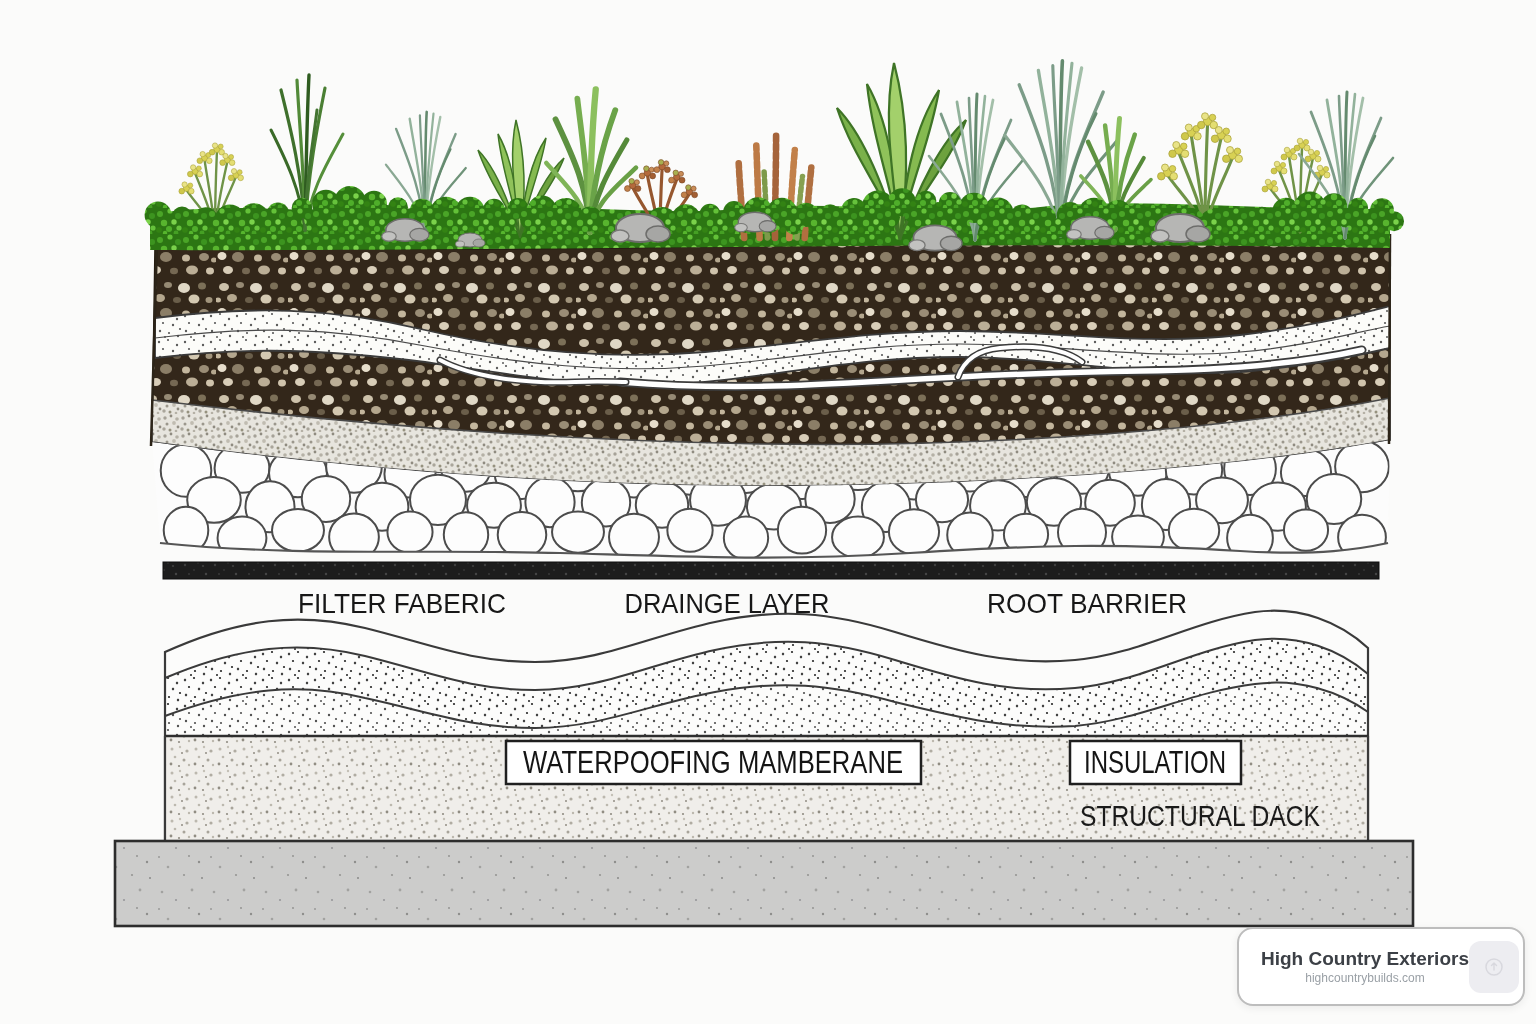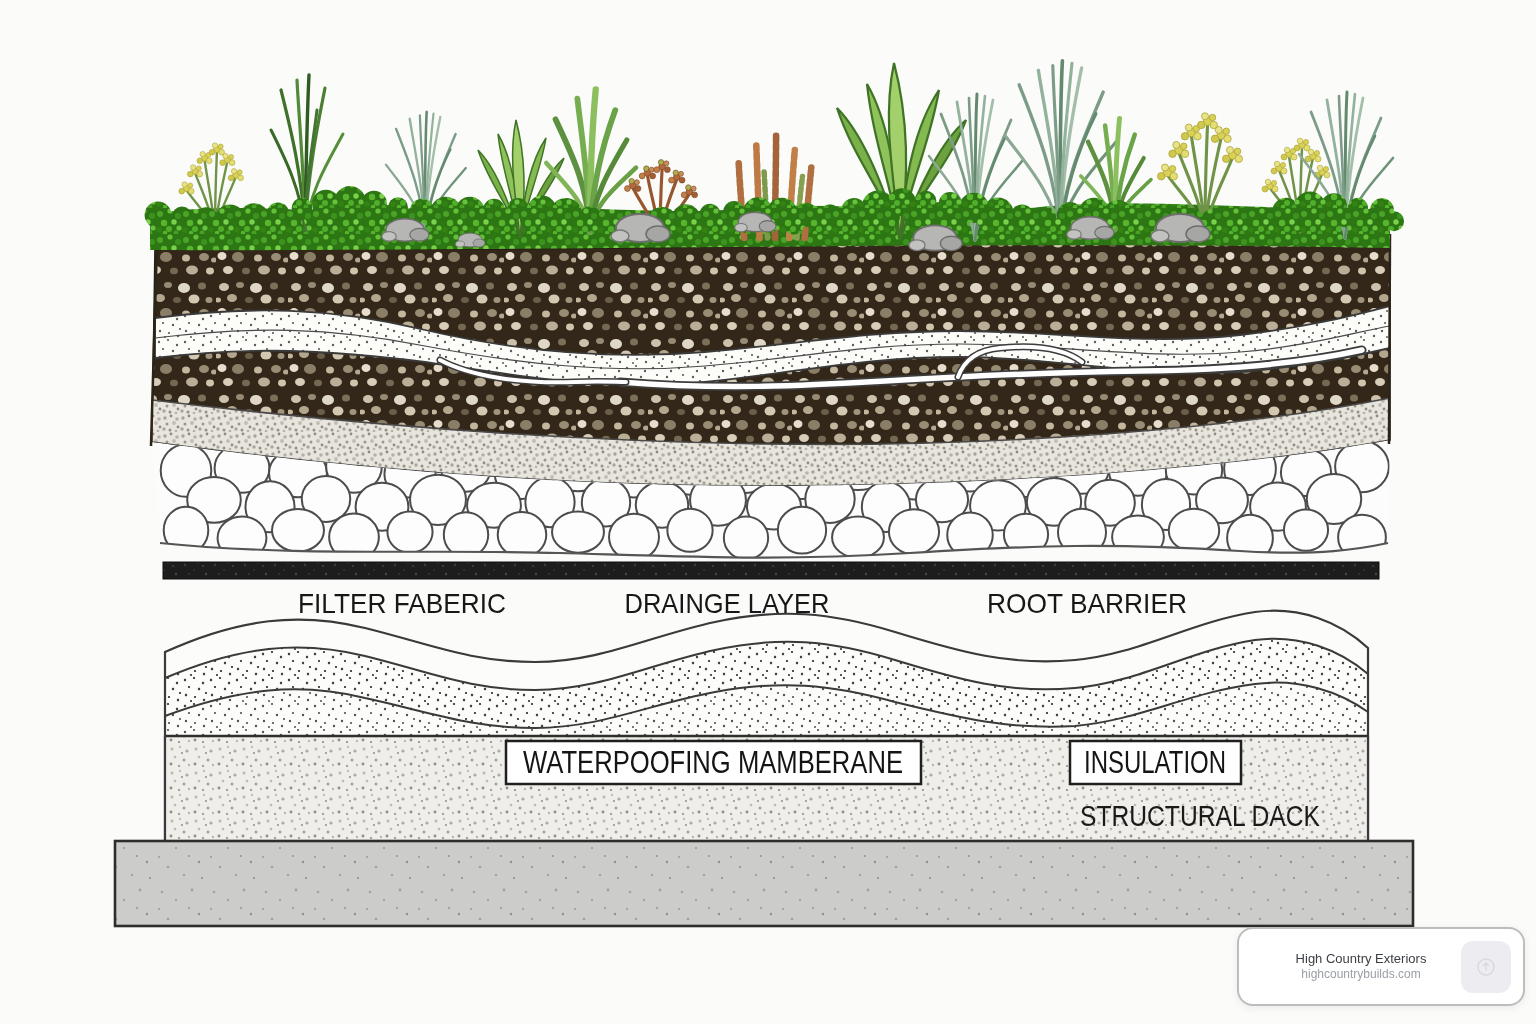--- a/index.html
+++ b/index.html
@@ -12,21 +12,21 @@
   .box-label{fill:#141414;font-size:32px;font-weight:400;}
   .deck-label{fill:#1a1a1a;font-size:30px;font-weight:400;}
   .watermark{
     position:absolute;left:1237px;top:927px;width:288px;height:79px;
     background:#ffffff;border:2px solid #bdbdbd;border-radius:16px;
     box-shadow:0 2px 8px rgba(0,0,0,.07);
     display:flex;align-items:center;justify-content:space-between;
     padding:0 12px 0 22px;box-sizing:border-box;
   }
   .wm-text{flex:1;text-align:center;line-height:1.25;}
-  .wm-title{font-size:13px;font-weight:normal;color:#3c4046;white-space:nowrap;}
+  .wm-title{font-size:19px;font-weight:bold;color:#3c4046;white-space:nowrap;}
   .wm-url{font-size:12px;font-weight:400;color:#9aa0a6;white-space:nowrap;}
   .wm-badge{
     width:50px;height:52px;border-radius:12px;background:#ededf1;
     display:flex;align-items:center;justify-content:center;flex:0 0 auto;
   }
 </style>
 </head>
 <body>
 
 <div class="stage">

